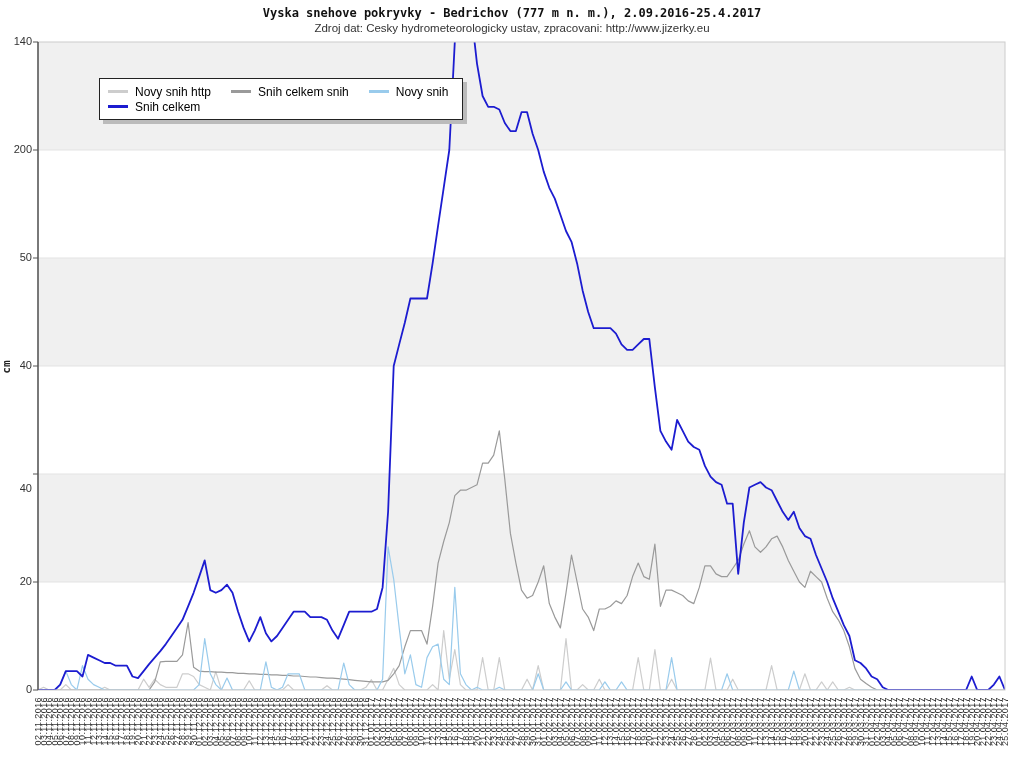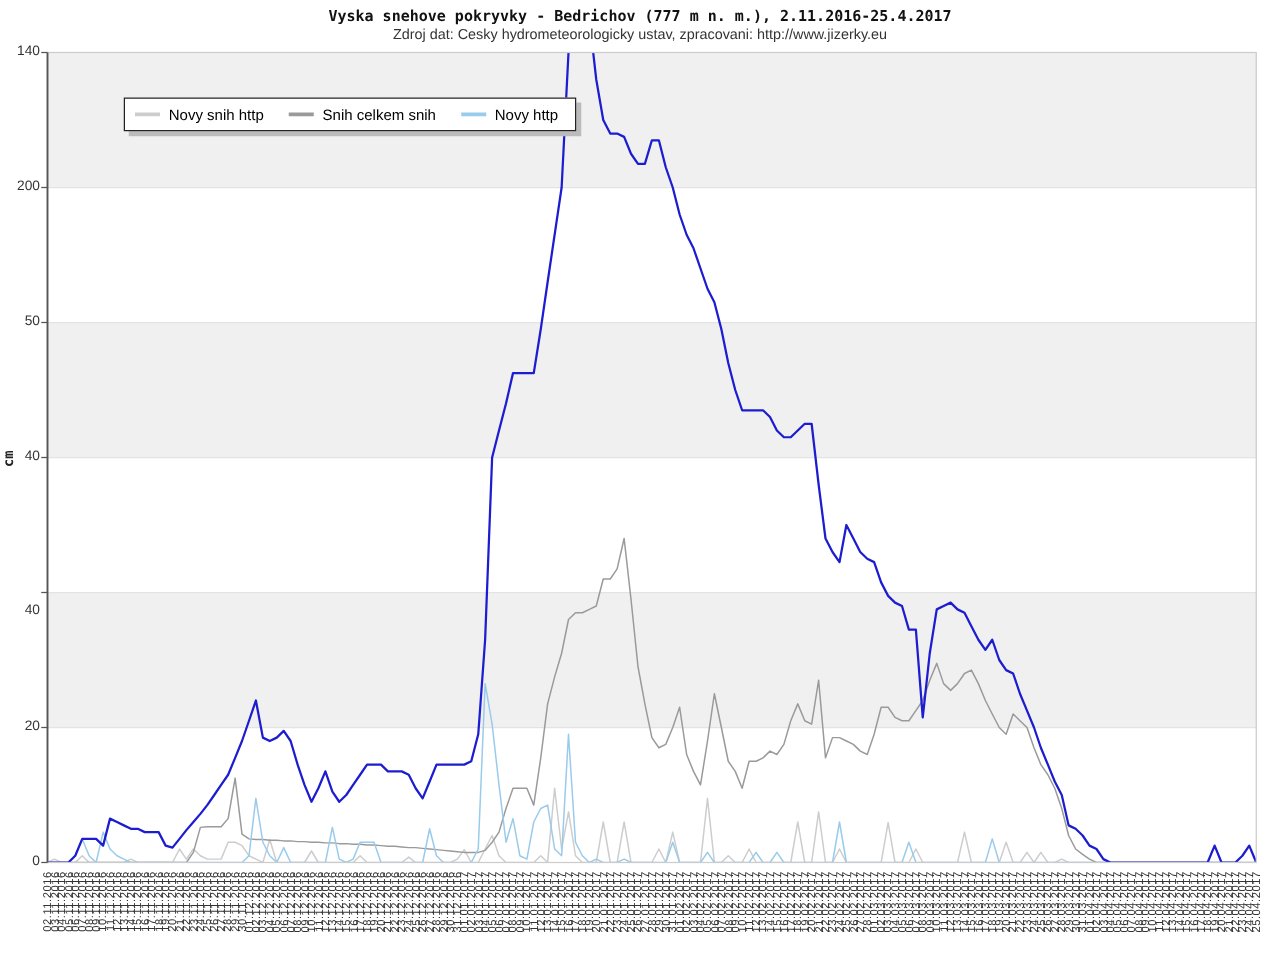--- a/index.html
+++ b/index.html
@@ -54,21 +54,21 @@
     <line x1="38" y1="42" x2="38" y2="690" stroke="#555555" stroke-width="1.5"></line>
     <line x1="33" y1="690" x2="38" y2="690" stroke="#555555" stroke-width="1"></line>
     <line x1="33" y1="582" x2="38" y2="582" stroke="#555555" stroke-width="1"></line>
     <line x1="33" y1="474" x2="38" y2="474" stroke="#555555" stroke-width="1"></line>
     <line x1="33" y1="366" x2="38" y2="366" stroke="#555555" stroke-width="1"></line>
     <line x1="33" y1="258" x2="38" y2="258" stroke="#555555" stroke-width="1"></line>
     <line x1="33" y1="150" x2="38" y2="150" stroke="#555555" stroke-width="1"></line>
     <line x1="33" y1="42" x2="38" y2="42" stroke="#555555" stroke-width="1"></line>
   </svg>
 
-<div class="title">Vyska snehove pokryvky - Bedrichov (777 m n. m.), 2.11.2016-25.4.2017</div>
+<div class="title">Vyska snehove pokryvky - Bedrichov (777 m n. m.), 2.09.2016-25.4.2017</div>
 <div class="subtitle">Zdroj dat: Cesky hydrometeorologicky ustav, zpracovani: http://www.jizerky.eu</div>
 
 <div class="cm-label">cm</div>
 <div id="y-labels">
     <div class="ylab" style="left: 4px; top: 683px;">0</div>
     <div class="ylab" style="left: 4px; top: 575px;">20</div>
     <div class="ylab" style="left: 4px; top: 482px;">40</div>
     <div class="ylab" style="left: 4px; top: 359px;">40</div>
     <div class="ylab" style="left: 4px; top: 251px;">50</div>
     <div class="ylab" style="left: 4px; top: 143px;">200</div>
@@ -257,16 +257,22 @@
     <span class="legend-item">
       <span class="lmark" style="background: rgb(205, 205, 205);"></span>
       <span class="llabel">Novy snih http</span>
     </span>
     <span class="legend-item">
       <span class="lmark" style="background: rgb(154, 154, 154);"></span>
       <span class="llabel">Snih celkem snih</span>
     </span>
     <span class="legend-item">
       <span class="lmark" style="background: rgb(153, 203, 236);"></span>
-      <span class="llabel">Novy http</span>
+      <span class="llabel">Novy snih</span>
+    </span>
+  </div>
+  <div class="legend-row">
+    <span class="legend-item">
+      <span class="lmark" style="background: rgb(28, 28, 208);"></span>
+      <span class="llabel">Snih celkem</span>
     </span>
   </div>
 </div>
 
 </body></html>

